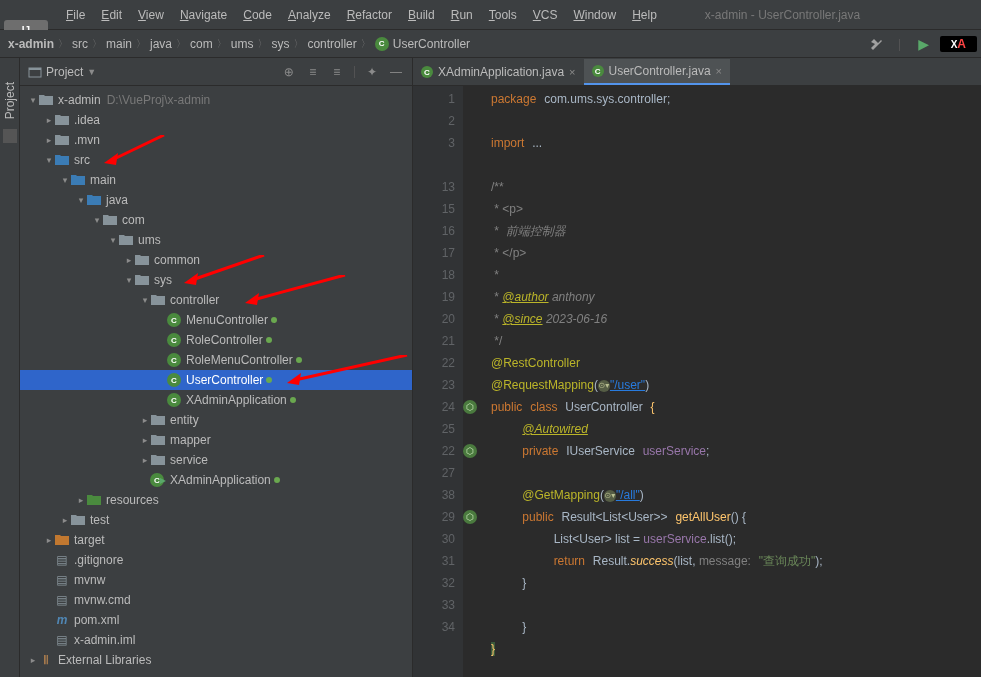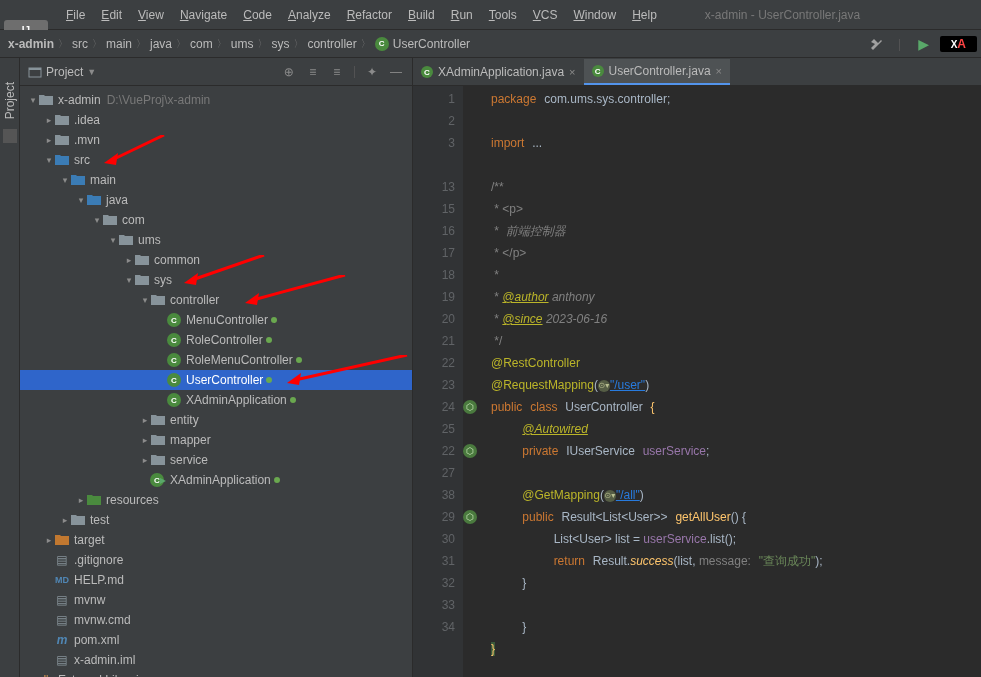--- a/index.html
+++ b/index.html
@@ -397,26 +397,20 @@
               <path d="M0 1 L5 1 L6 2 L14 2 L14 11 L0 11 Z"></path>
             </svg>
           </span>
           <span>target</span>
         </div>
         <div class="tree-row">
           <span class="indent" style="width:24px"></span>
           <span class="exp"></span>
           <span class="node-icon file-icon">▤</span>
           <span>.gitignore</span>
-        </div>
-        <div class="tree-row">
-          <span class="indent" style="width:24px"></span>
-          <span class="exp"></span>
-          <span class="node-icon" style="color:#5087b5;font-size:9px;font-weight:bold">MD</span>
-          <span>HELP.md</span>
         </div>
         <div class="tree-row">
           <span class="indent" style="width:24px"></span>
           <span class="exp"></span>
           <span class="node-icon file-icon">▤</span>
           <span>mvnw</span>
         </div>
         <div class="tree-row">
           <span class="indent" style="width:24px"></span>
           <span class="exp"></span>

